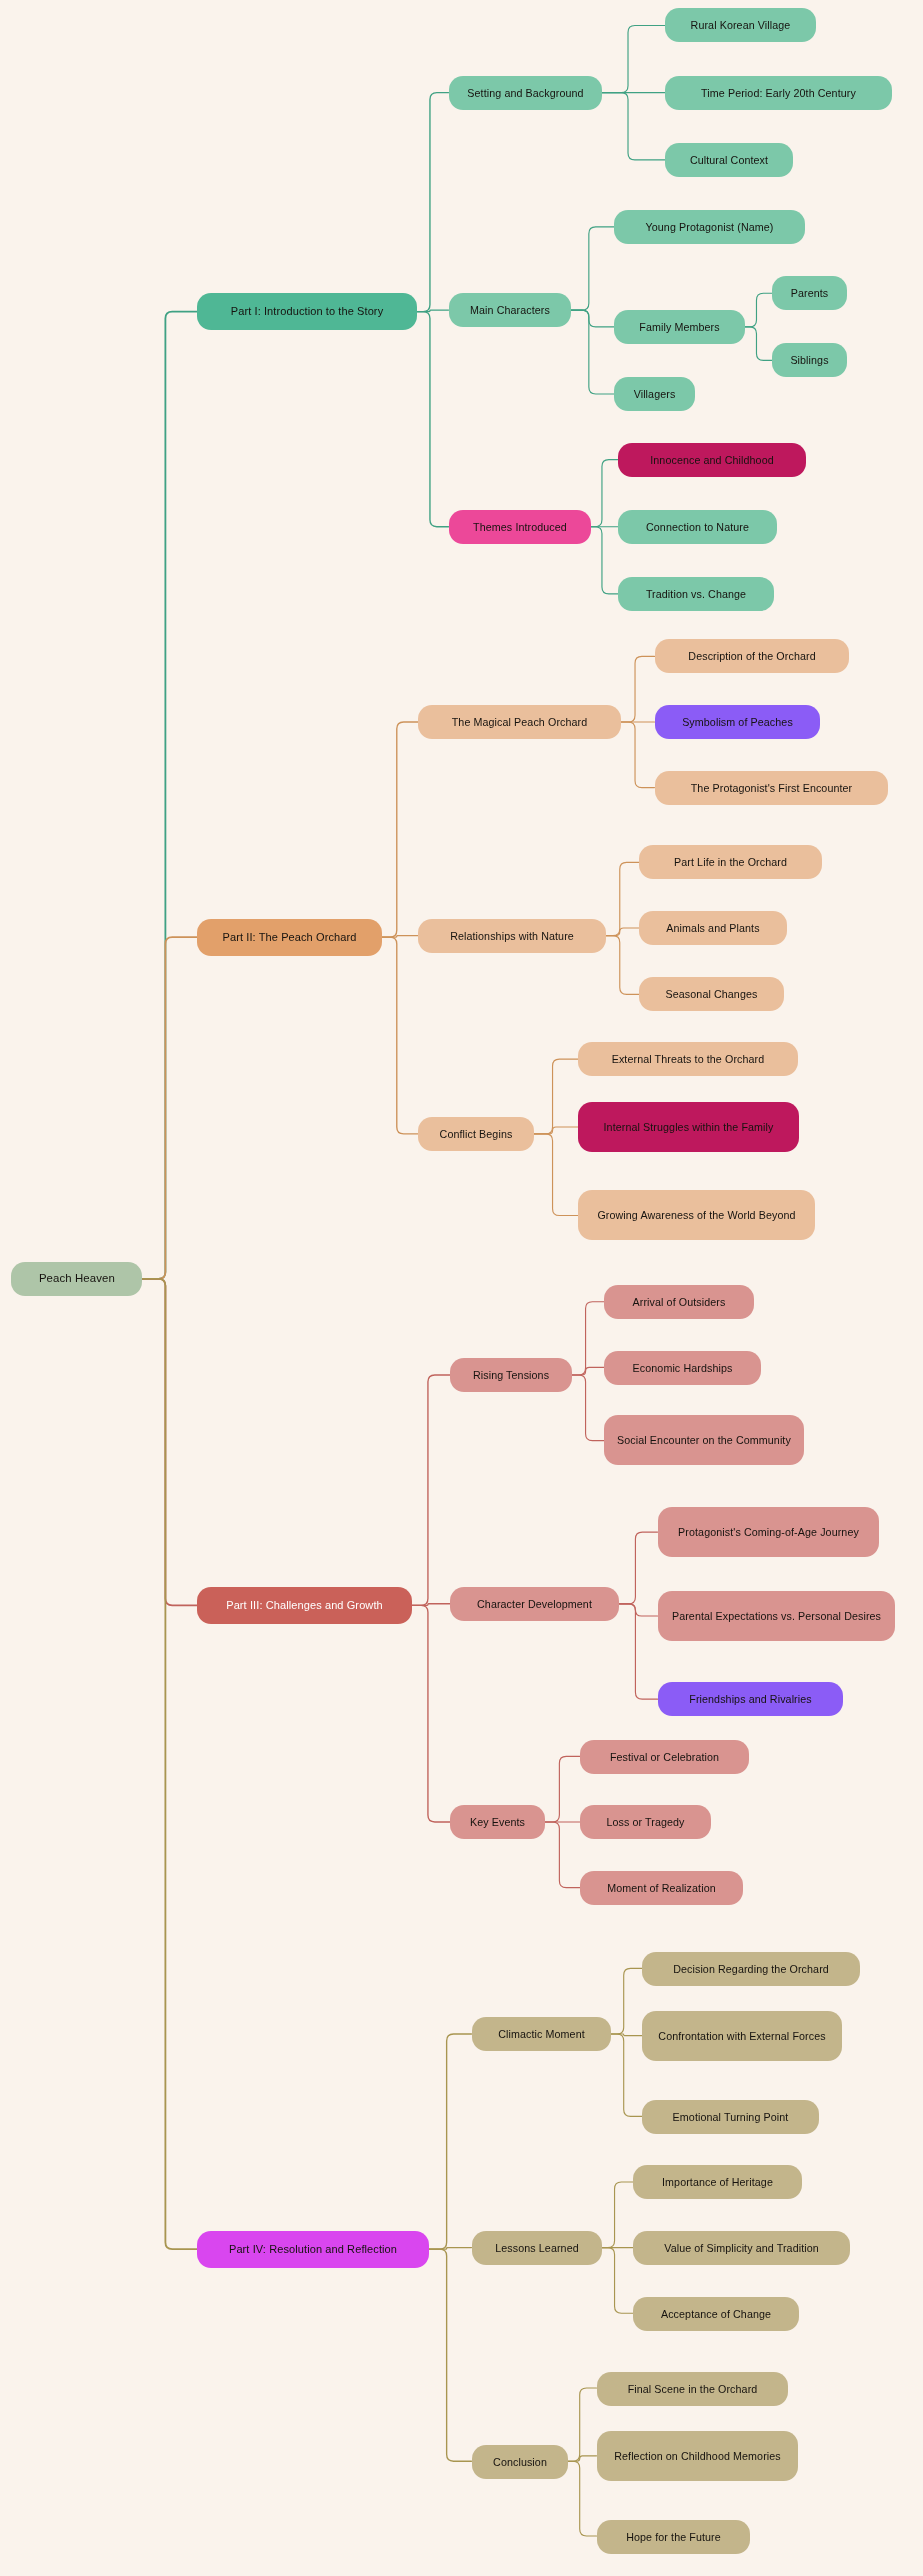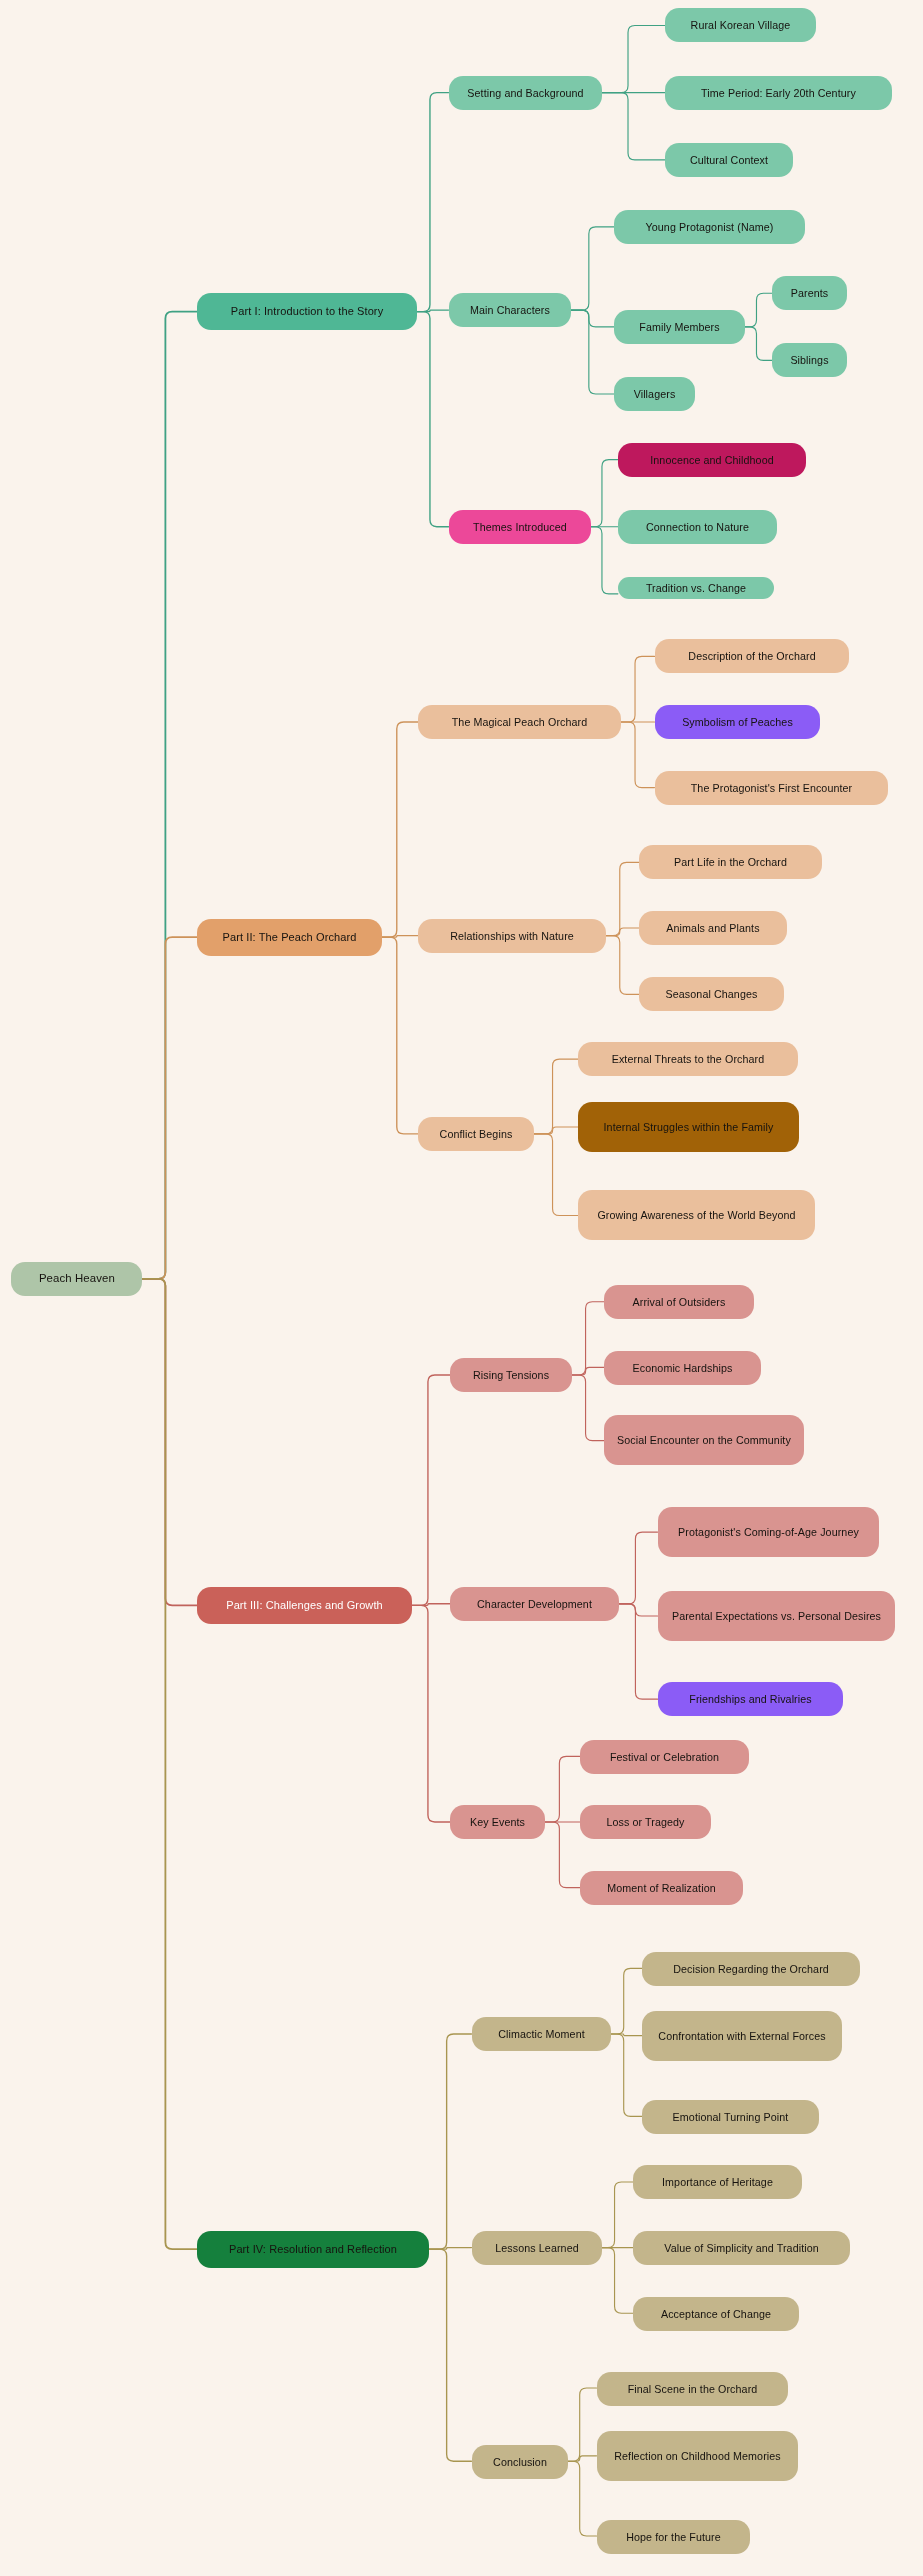--- a/index.html
+++ b/index.html
@@ -142,21 +142,21 @@
       </div>
       <div class="node" style="left: 449px; top: 510px; width: 142px; height: 34px; background: #ec4899;">
         <span>Themes Introduced</span>
       </div>
       <div class="node" style="left: 618px; top: 443px; width: 188px; height: 34px; background: #be185d;">
         <span>Innocence and Childhood</span>
       </div>
       <div class="node" style="left: 618px; top: 510px; width: 159px; height: 34px; background: rgb(124, 200, 169);">
         <span>Connection to Nature</span>
       </div>
-      <div class="node" style="left: 618px; top: 577px; width: 156px; height: 22px; background: rgb(124, 200, 169);">
+      <div class="node" style="left: 618px; top: 577px; width: 156px; height: 34px; background: rgb(124, 200, 169);">
         <span>Tradition vs. Change</span>
       </div>
       <div class="node part" style="left: 197px; top: 919px; width: 185px; height: 37px; background: rgb(226, 160, 106);">
         <span>Part II: The Peach Orchard</span>
       </div>
       <div class="node" style="left: 418px; top: 705px; width: 203px; height: 34px; background: rgb(234, 191, 156);">
         <span>The Magical Peach Orchard</span>
       </div>
       <div class="node" style="left: 655px; top: 639px; width: 194px; height: 34px; background: rgb(234, 191, 156);">
         <span>Description of the Orchard</span>
@@ -178,21 +178,21 @@
       </div>
       <div class="node" style="left: 639px; top: 977px; width: 145px; height: 34px; background: rgb(234, 191, 156);">
         <span>Seasonal Changes</span>
       </div>
       <div class="node" style="left: 418px; top: 1117px; width: 116px; height: 34px; background: rgb(234, 191, 156);">
         <span>Conflict Begins</span>
       </div>
       <div class="node" style="left: 578px; top: 1042px; width: 220px; height: 34px; background: rgb(234, 191, 156);">
         <span>External Threats to the Orchard</span>
       </div>
-      <div class="node" style="left: 578px; top: 1102px; width: 221px; height: 50px; background: #a16207;">
+      <div class="node" style="left: 578px; top: 1102px; width: 221px; height: 50px; background: #be185d;">
         <span>Internal Struggles within the Family</span>
       </div>
       <div class="node" style="left: 578px; top: 1190px; width: 237px; height: 50px; background: rgb(234, 191, 156);">
         <span>Growing Awareness of the World Beyond</span>
       </div>
       <div class="node part white-text" style="left: 197px; top: 1587px; width: 215px; height: 37px; background: rgb(202, 97, 89);">
         <span>Part III: Challenges and Growth</span>
       </div>
       <div class="node" style="left: 450px; top: 1358px; width: 122px; height: 34px; background: rgb(217, 148, 144);">
         <span>Rising Tensions</span>
@@ -223,21 +223,21 @@
       </div>
       <div class="node" style="left: 580px; top: 1740px; width: 169px; height: 34px; background: rgb(217, 148, 144);">
         <span>Festival or Celebration</span>
       </div>
       <div class="node" style="left: 580px; top: 1805px; width: 131px; height: 34px; background: rgb(217, 148, 144);">
         <span>Loss or Tragedy</span>
       </div>
       <div class="node" style="left: 580px; top: 1871px; width: 163px; height: 34px; background: rgb(217, 148, 144);">
         <span>Moment of Realization</span>
       </div>
-      <div class="node part" style="left: 197px; top: 2231px; width: 232px; height: 37px; background: #15803d;">
+      <div class="node part" style="left: 197px; top: 2231px; width: 232px; height: 37px; background: #d946ef;">
         <span>Part IV: Resolution and Reflection</span>
       </div>
       <div class="node" style="left: 472px; top: 2017px; width: 139px; height: 34px; background: rgb(195, 181, 139);">
         <span>Climactic Moment</span>
       </div>
       <div class="node" style="left: 642px; top: 1952px; width: 218px; height: 34px; background: rgb(195, 181, 139);">
         <span>Decision Regarding the Orchard</span>
       </div>
       <div class="node" style="left: 642px; top: 2011px; width: 200px; height: 50px; background: rgb(195, 181, 139);">
         <span>Confrontation with External Forces</span>

